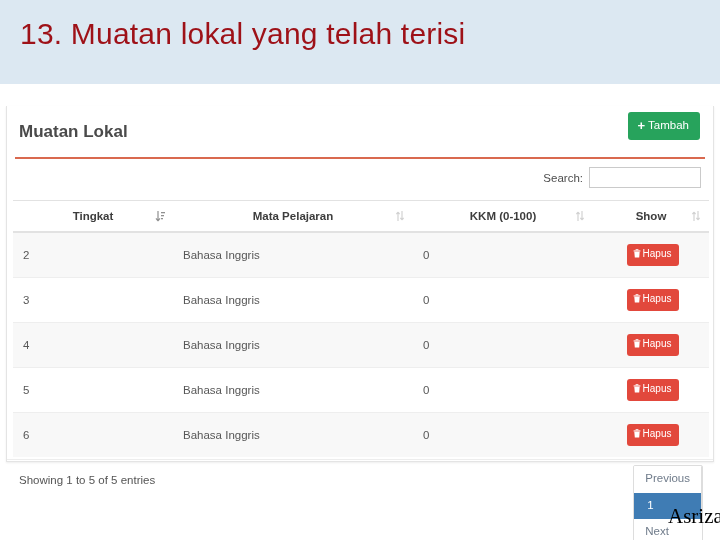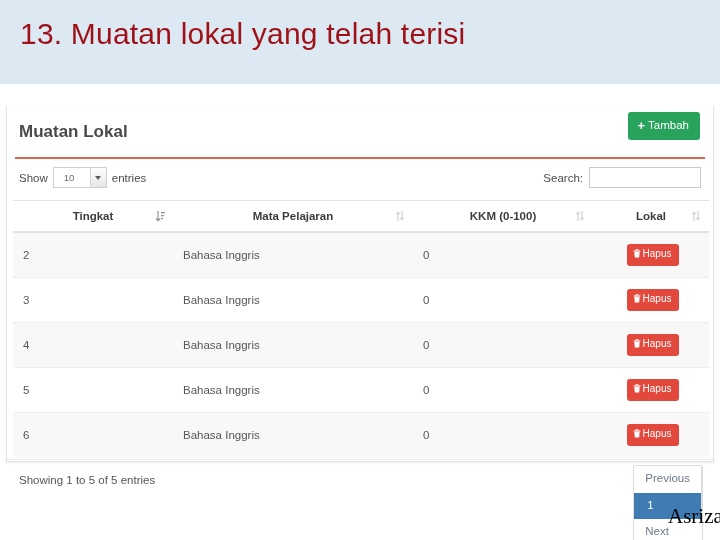--- a/index.html
+++ b/index.html
@@ -300,30 +300,20 @@
     <div class="card-head">
       <div class="card-title">Muatan Lokal</div>
       <button class="btn-tambah">
         <span class="plus">+</span><span>Tambah</span>
       </button>
       <div class="head-rule"></div>
     </div>
 
     <div class="controls">
 
-      <div class="dt-length">
-        <span class="lbl">Show</span>
-        <div class="select-wrap">
-          <span class="sel-val">10</span>
-          <span class="select-arrow">
-              <i></i>
-            </span>
-        </div>
-        <span class="entries">entries</span>
-      </div>
 
       <div class="dt-filter">
         <span class="lbl">Search:</span>
         <input class="search-input" type="text" value="" placeholder="" style="">
       </div>
 
     </div>
 
     <table class="dt">
       <colgroup>
@@ -357,21 +347,21 @@
           <th>
             <span>KKM (0-100)</span>
             <span class="sort-ic idle">
               <svg width="10" height="12" viewBox="0 0 10 12">
                 <path d="M3 11 L3 2 M3 2 L1.4 4.2 M3 2 L4.6 4.2" stroke="#555" stroke-width="1.2" fill="none"></path>
                 <path d="M7 1 L7 10 M7 10 L5.4 7.8 M7 10 L8.6 7.8" stroke="#555" stroke-width="1.2" fill="none"></path>
               </svg>
             </span>
           </th>
           <th>
-            <span>Lokal</span>
+            <span>Show</span>
             <span class="sort-ic idle">
               <svg width="10" height="12" viewBox="0 0 10 12">
                 <path d="M3 11 L3 2 M3 2 L1.4 4.2 M3 2 L4.6 4.2" stroke="#555" stroke-width="1.2" fill="none"></path>
                 <path d="M7 1 L7 10 M7 10 L5.4 7.8 M7 10 L8.6 7.8" stroke="#555" stroke-width="1.2" fill="none"></path>
               </svg>
             </span>
           </th>
         </tr>
       </thead>
       <tbody>

